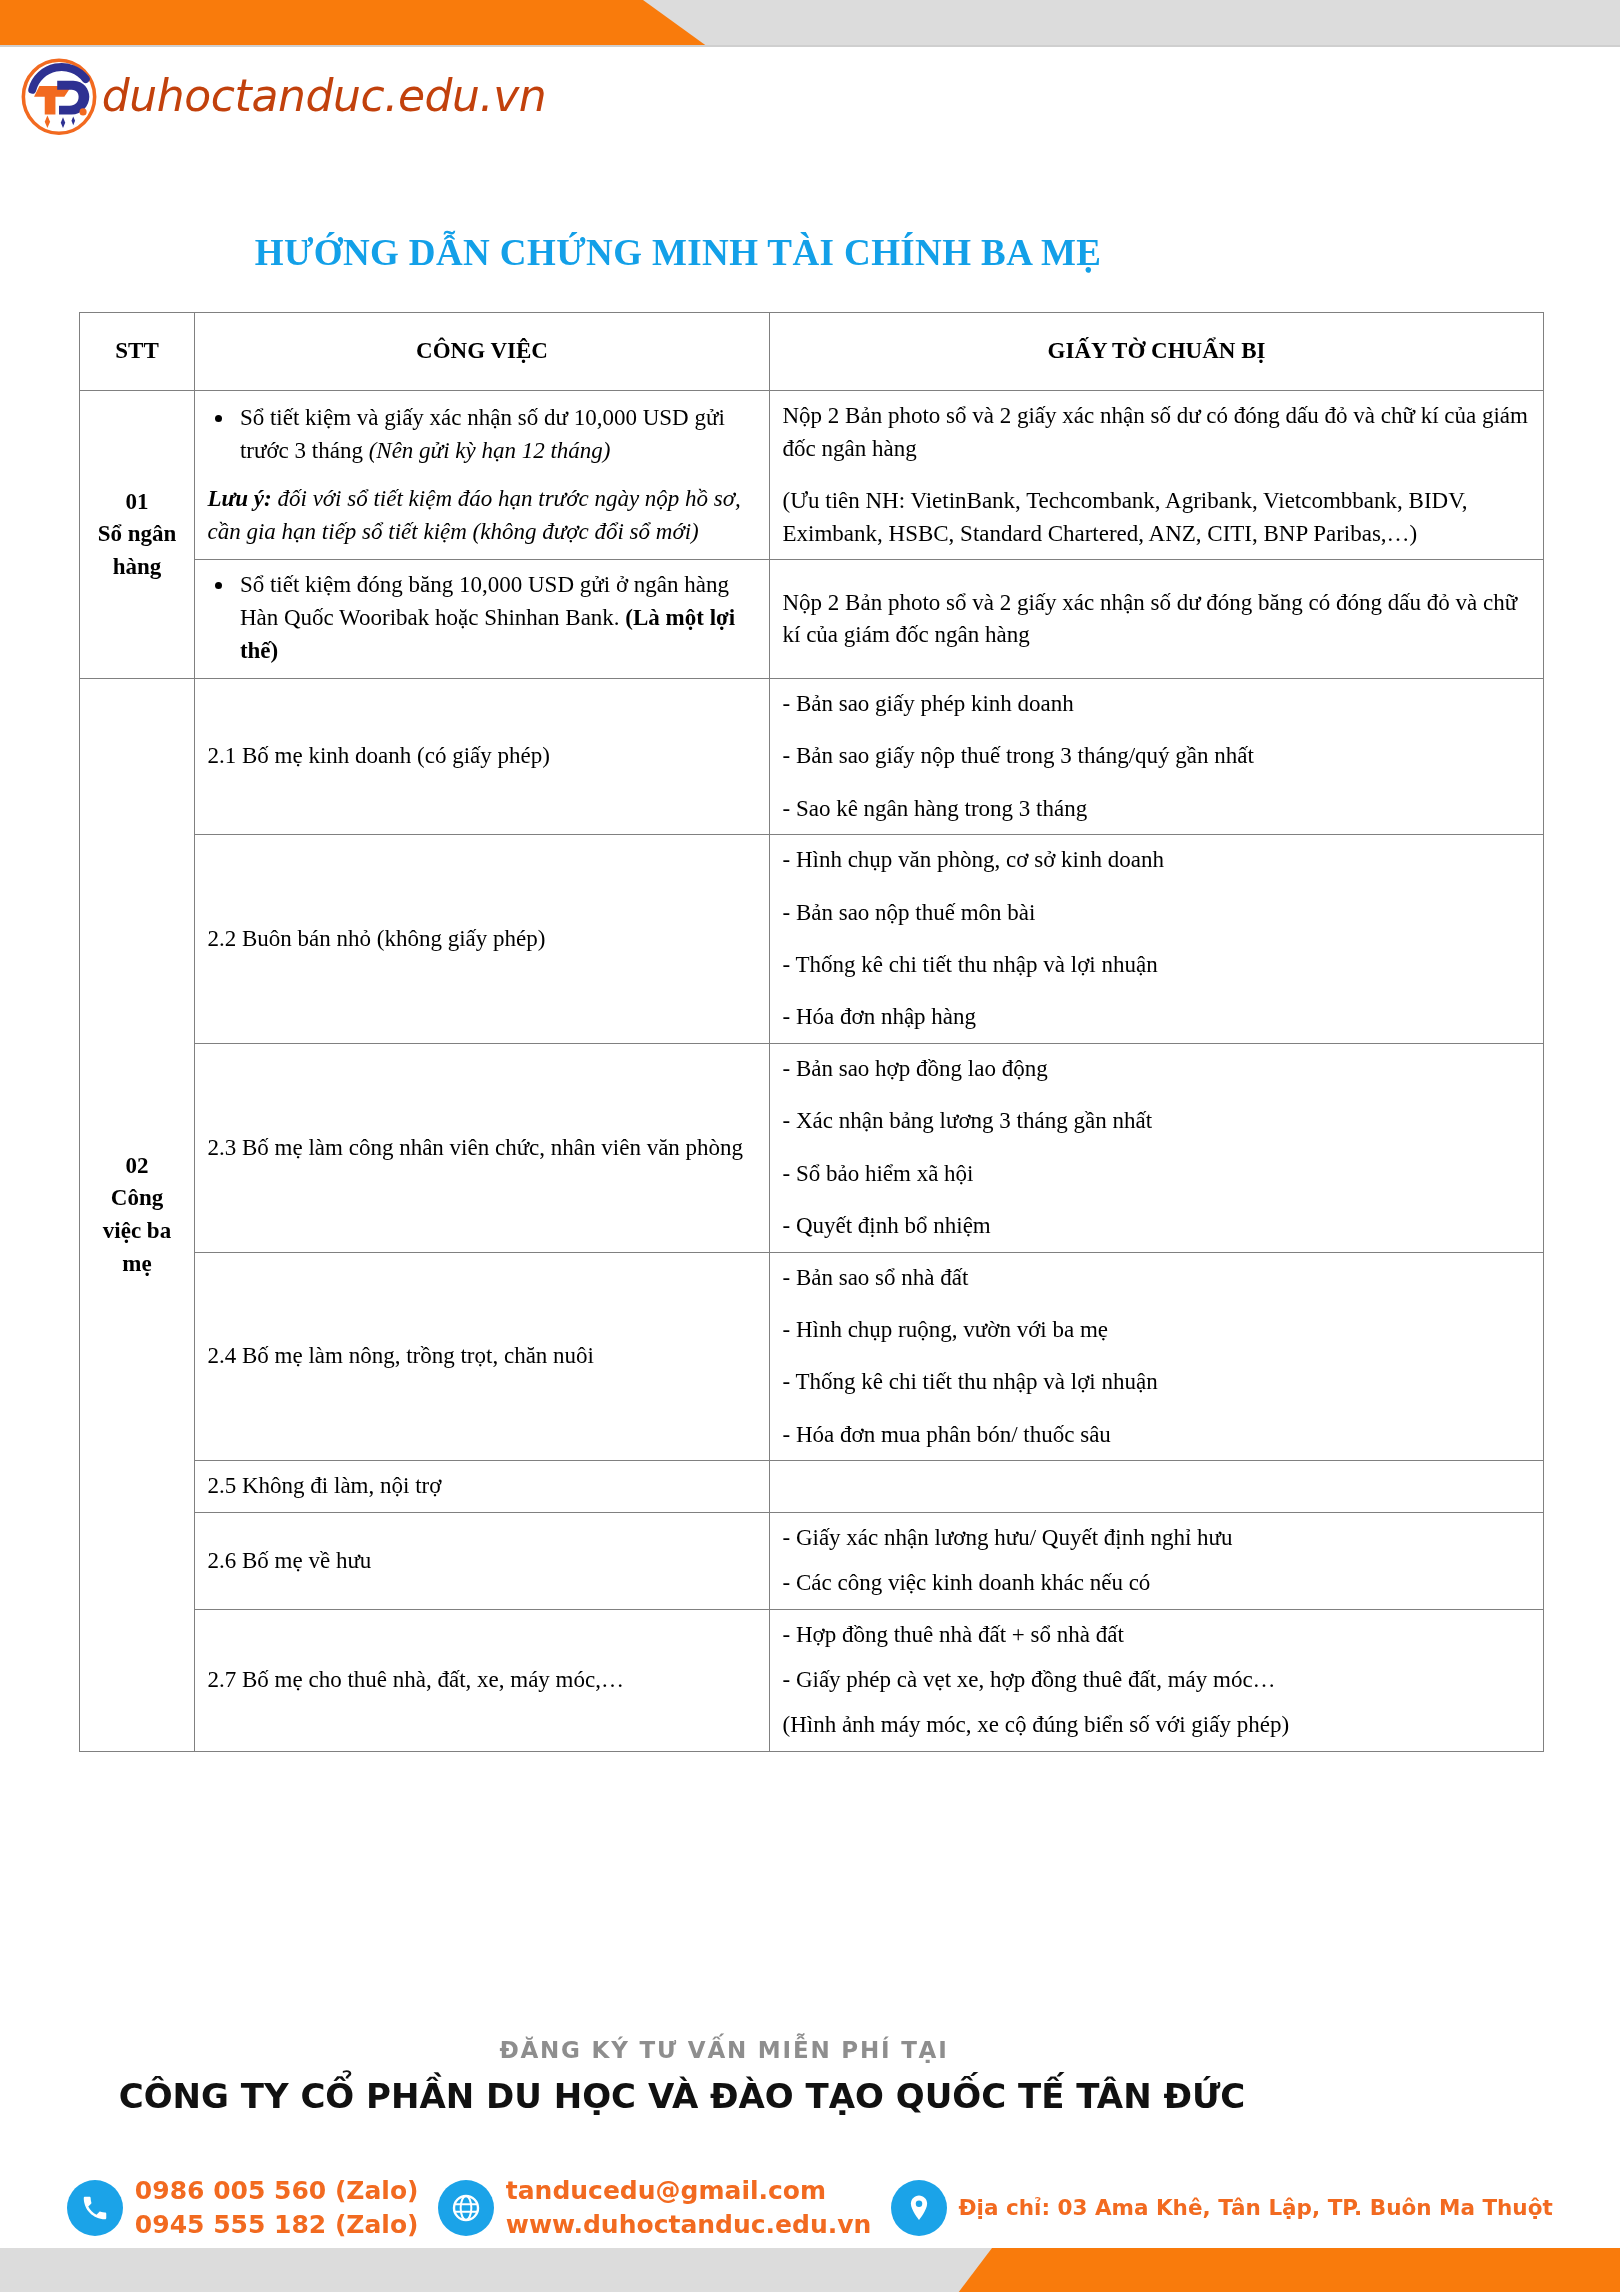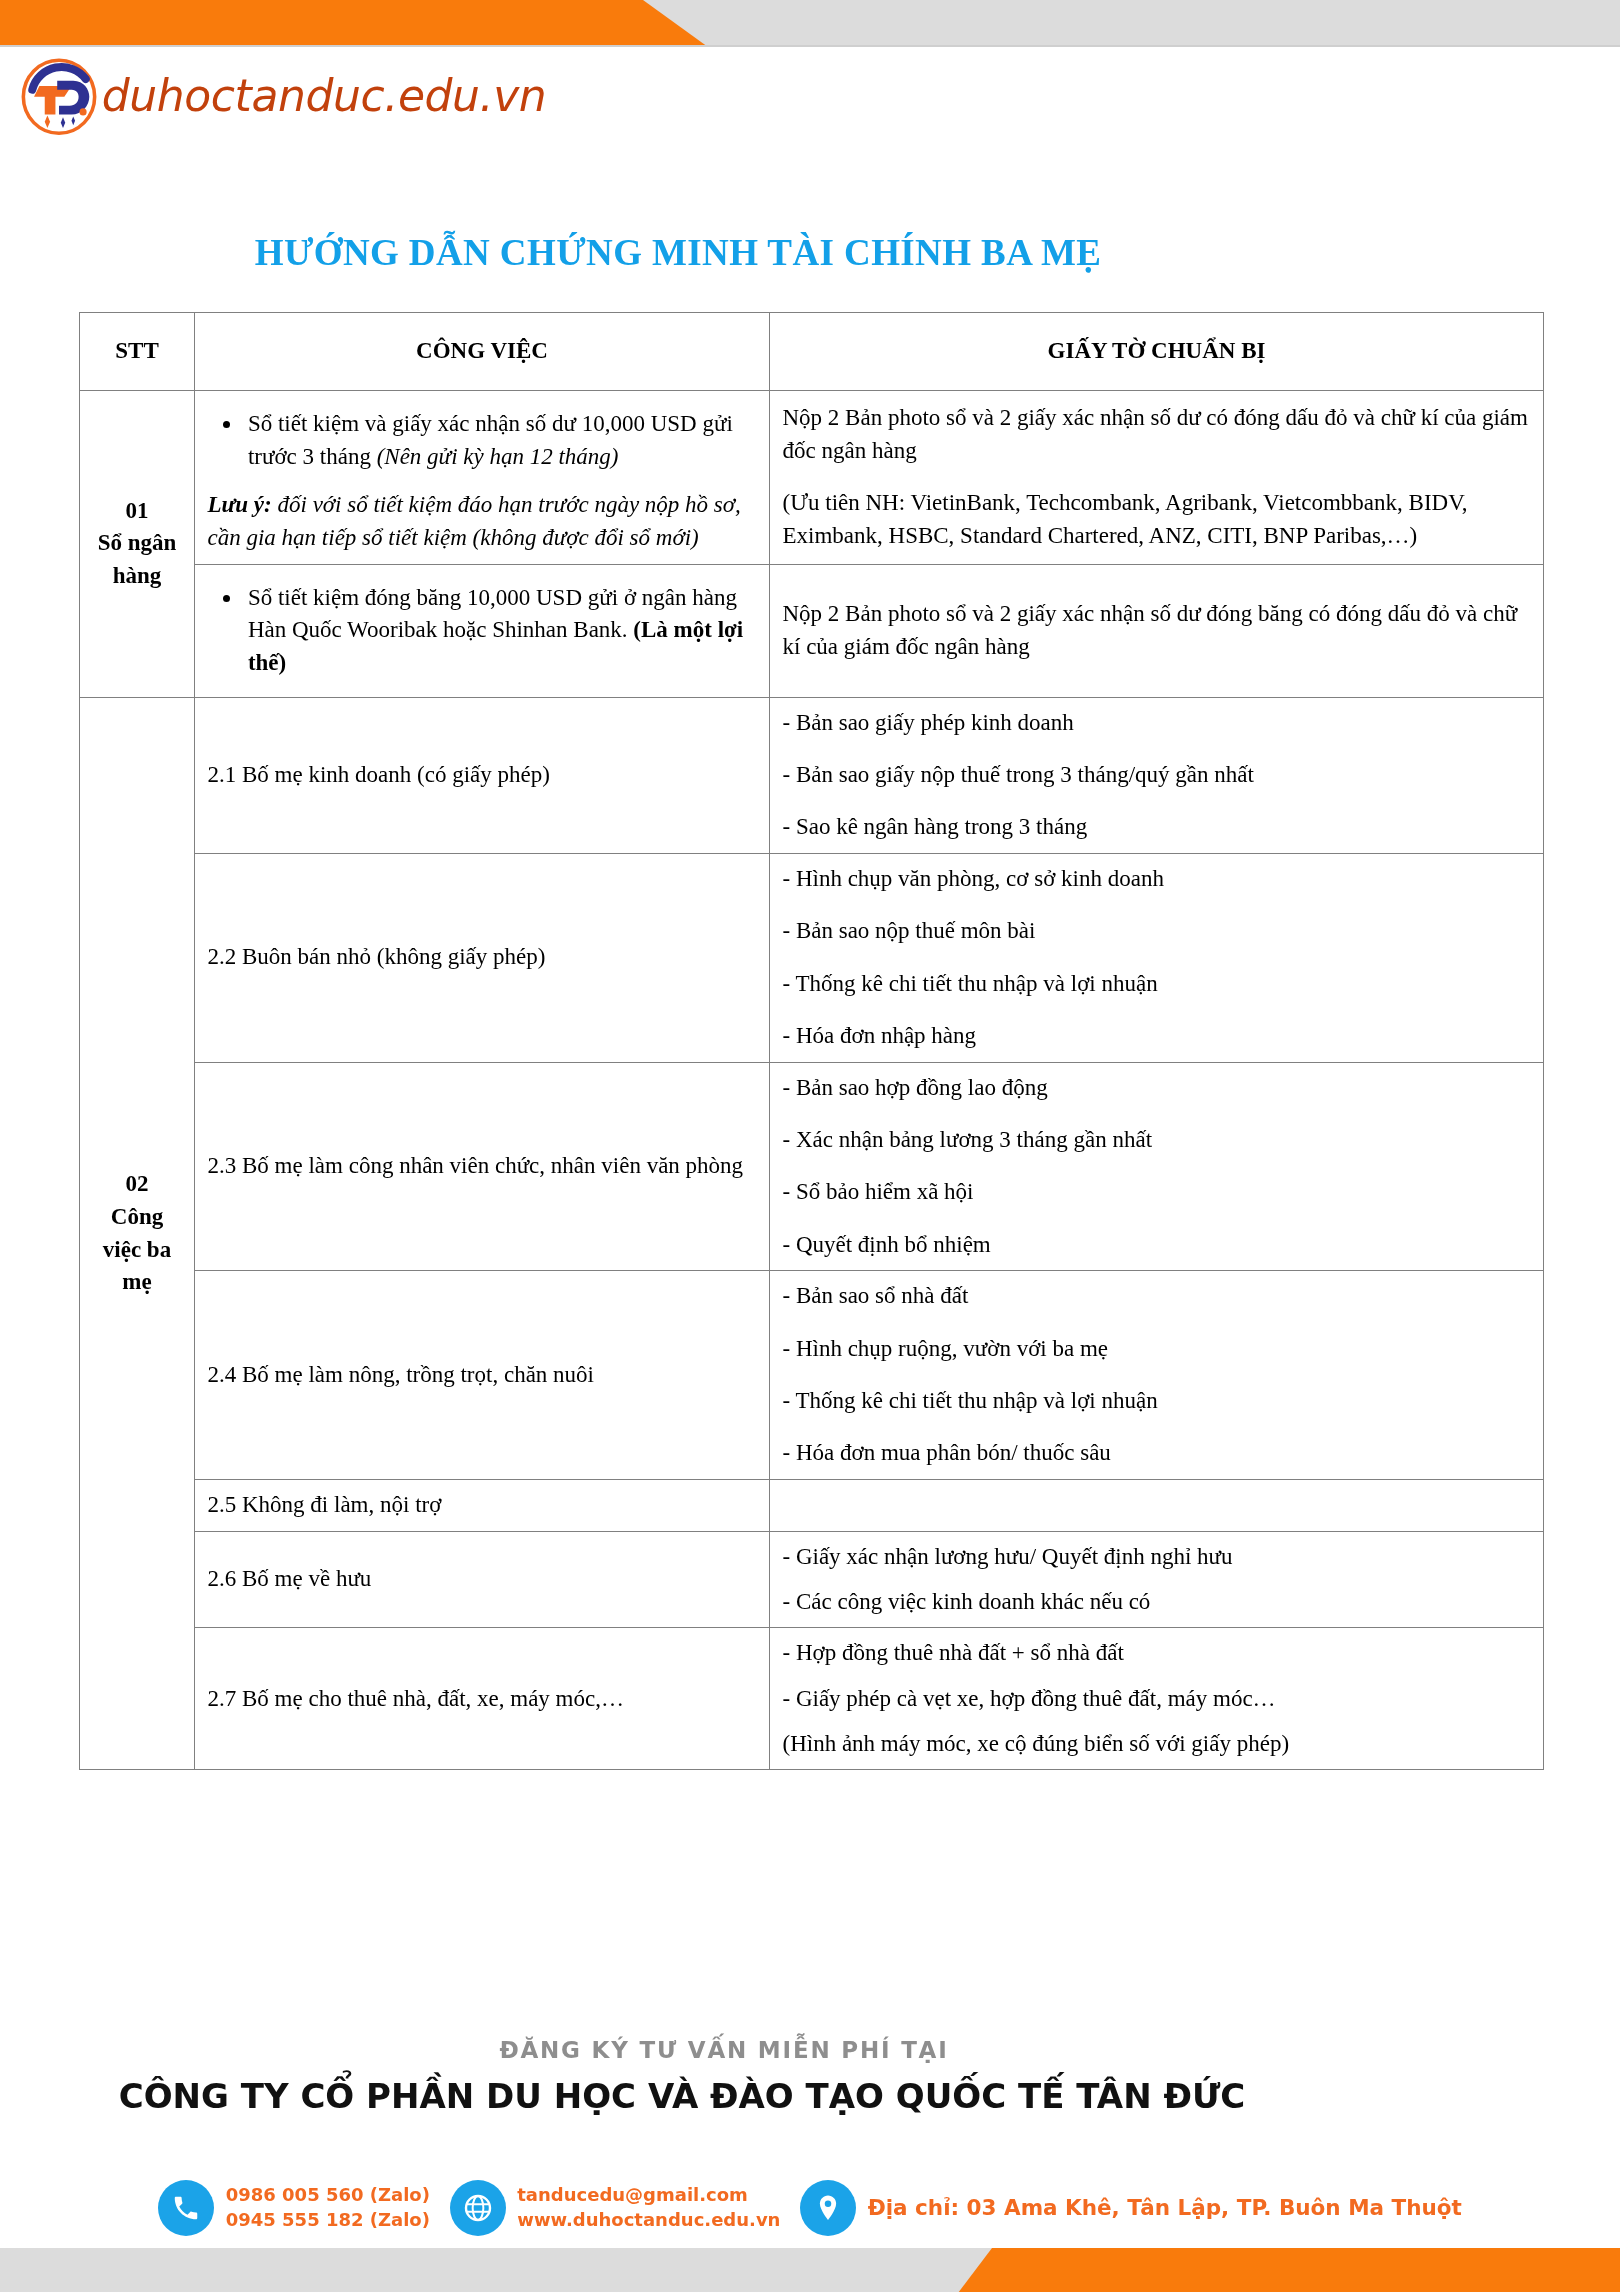--- a/index.html
+++ b/index.html
@@ -108,21 +108,21 @@
     text-align: center;
     font-weight: bold;
     font-size: 24px;
     line-height: 1.62;
     vertical-align: middle;
     padding: 7.2px 3.6px;
   }
 
   
   ul.bul {
-    margin: 8px; padding: 0 0 0 27px;
+    margin: 0; padding: 0 0 0 27px;
     list-style: disc;
   }
   ul.bul li { margin: 0 0 1.8px 0; padding-left: 5.4px; }
 
   .note { margin-top: 16px; font-style: italic; }
   .note b { font-style: italic; font-weight: bold; text-align: right; }
 
   .docs p { margin: 0 0 19.7px 0; }
   .docs p:last-child { margin-bottom: 0; }
   .tight p { margin: 0 0 12.5px 0; }
@@ -165,21 +165,21 @@
     width: 56px; height: 56px;
     border-radius: 50%;
     background: #1ba3e8;
     flex: 0 0 auto;
     position: relative;
     display: flex; align-items: center; justify-content: center;
   }
   .ctext {
     font-family: "DejaVu Sans", sans-serif;
     font-weight: bold;
-    font-size: 18px;
+    font-size: 25px;
     color: #f26a20;
     line-height: 1.35;
     white-space: nowrap;
   }
   .ctext.one { font-size: 21.5px; }
 
   
   .bot-banner {
     position: absolute;
     bottom: 0; left: 0;

